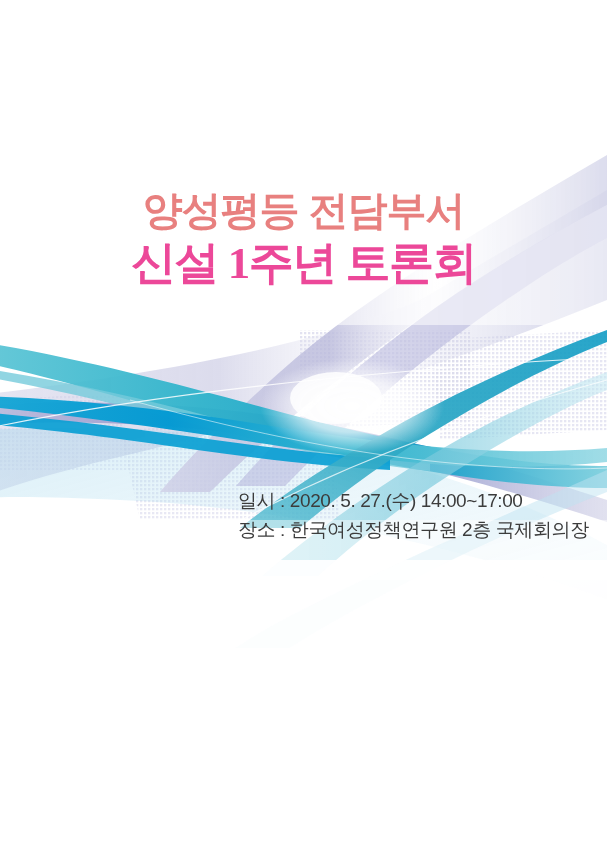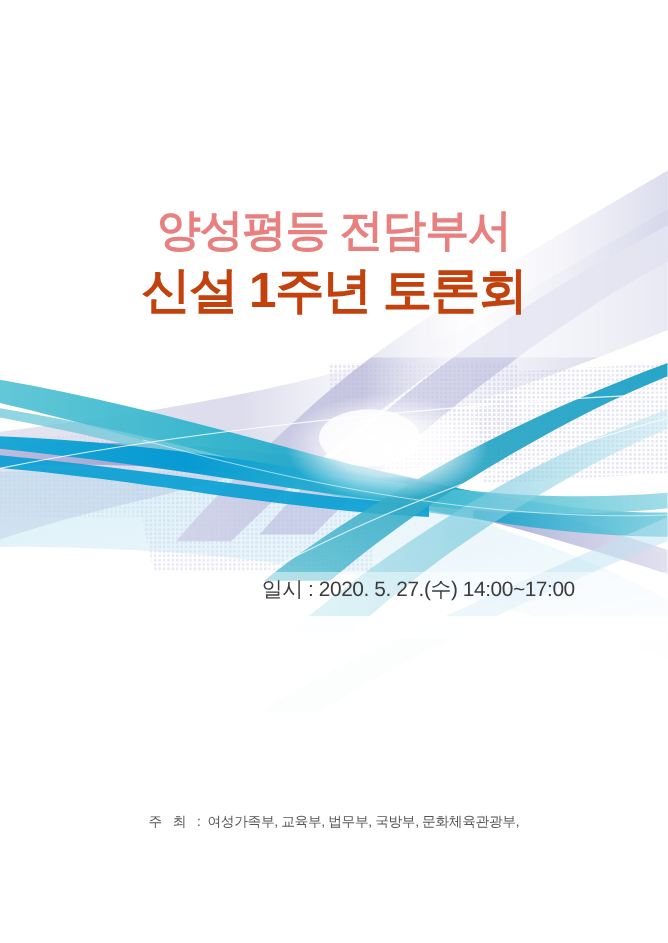--- a/index.html
+++ b/index.html
@@ -44,32 +44,32 @@
     line-height: 1.12;
     color: #e8807f;
     margin: 0;
     white-space: nowrap;
   }
   .headline-line2 {
     font-size: 45px;
     font-weight: bold;
     letter-spacing: -1.5px;
     line-height: 1.18;
-    color: #c2410c;
+    color: #ec4899;
     margin: 4px 0 0 0;
     white-space: nowrap;
+    font-family: Liberation Serif, serif;
   }
 
   
   .details-block {
     position: absolute;
     left: 238px;
     top: 486px;
     z-index: 5;
-    margin-top: 36px;
   }
   .detail-row {
     font-size: 19px;
     color: #3c3c3c;
     letter-spacing: -0.4px;
     line-height: 1.55;
     white-space: nowrap;
     margin: 0;
   }
 
@@ -235,27 +235,24 @@
     <rect x="0" y="0" width="607" height="325" fill="#ffffff" opacity="0.55"></rect>
   </svg>
 
   <div class="headline-block">
     <div class="headline-line1">양성평등 전담부서</div>
     <div class="headline-line2">신설 1주년 토론회</div>
   </div>
 
   <div class="details-block">
     <div class="detail-row">일시 : 2020. 5. 27.(수) 14:00~17:00</div>
+    <div class="detail-row">장소 : 한국여성정책연구원 2층 국제회의장</div>
   </div>
 
   <div class="footer-block">
 
     <div class="org-group">
-      <div class="org-line">
-        <span class="org-label">주  최 :</span>
-        <span>여성가족부, 교육부, 법무부, 국방부, 문화체육관광부,</span>
-      </div>
     </div>
 
 
   </div>
 
 </div>
 
 </body></html>

